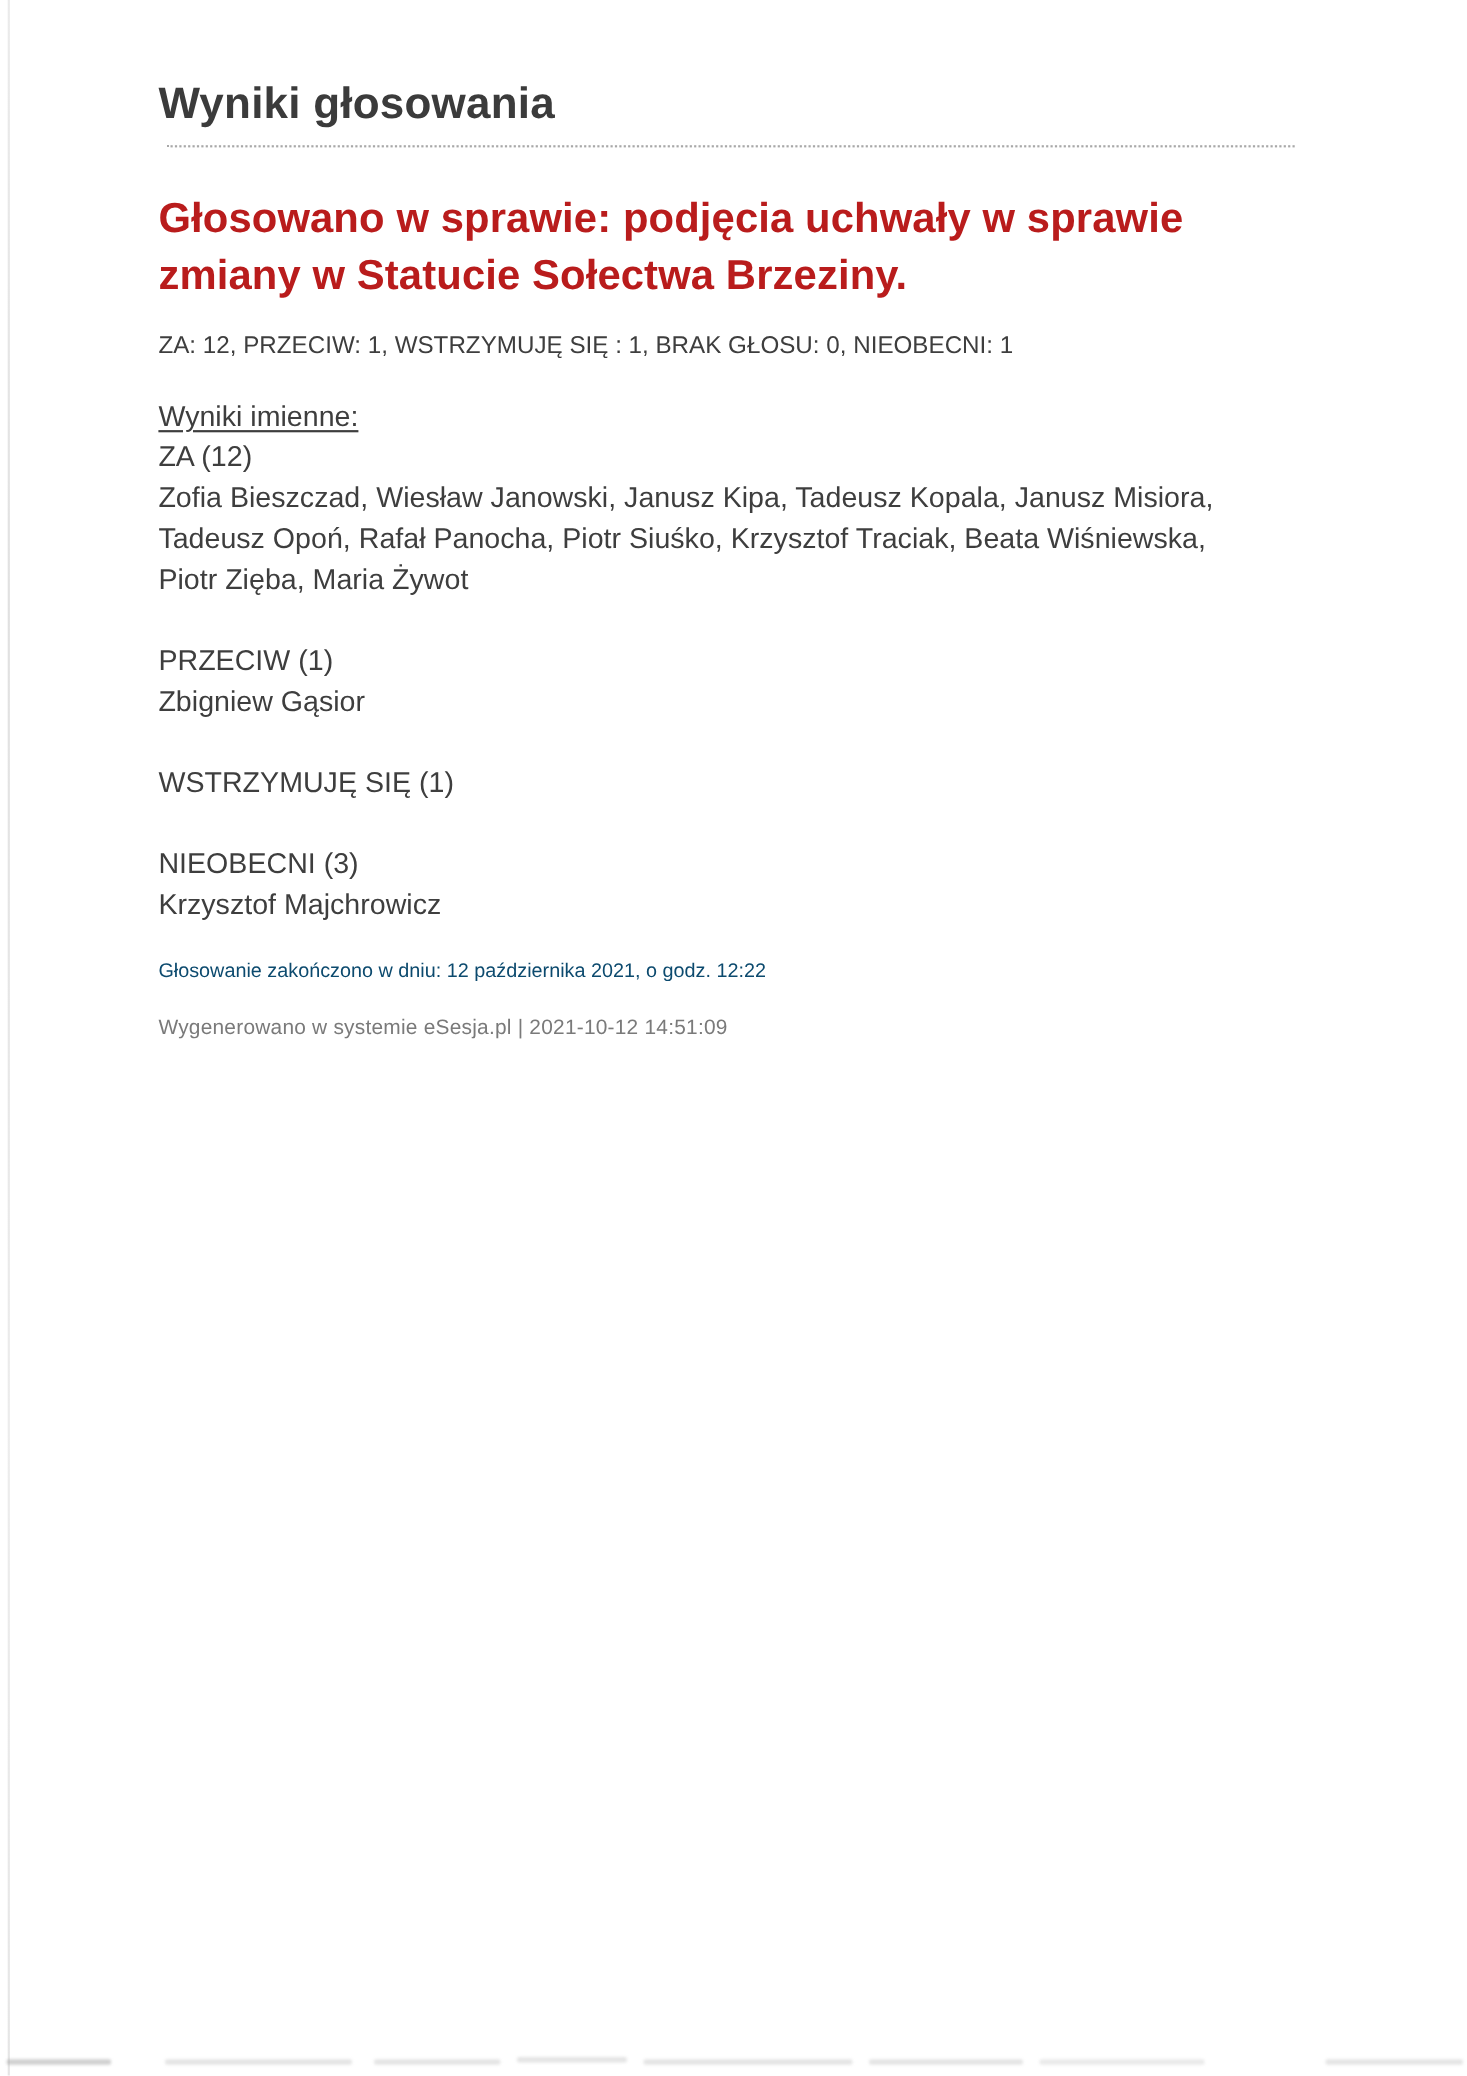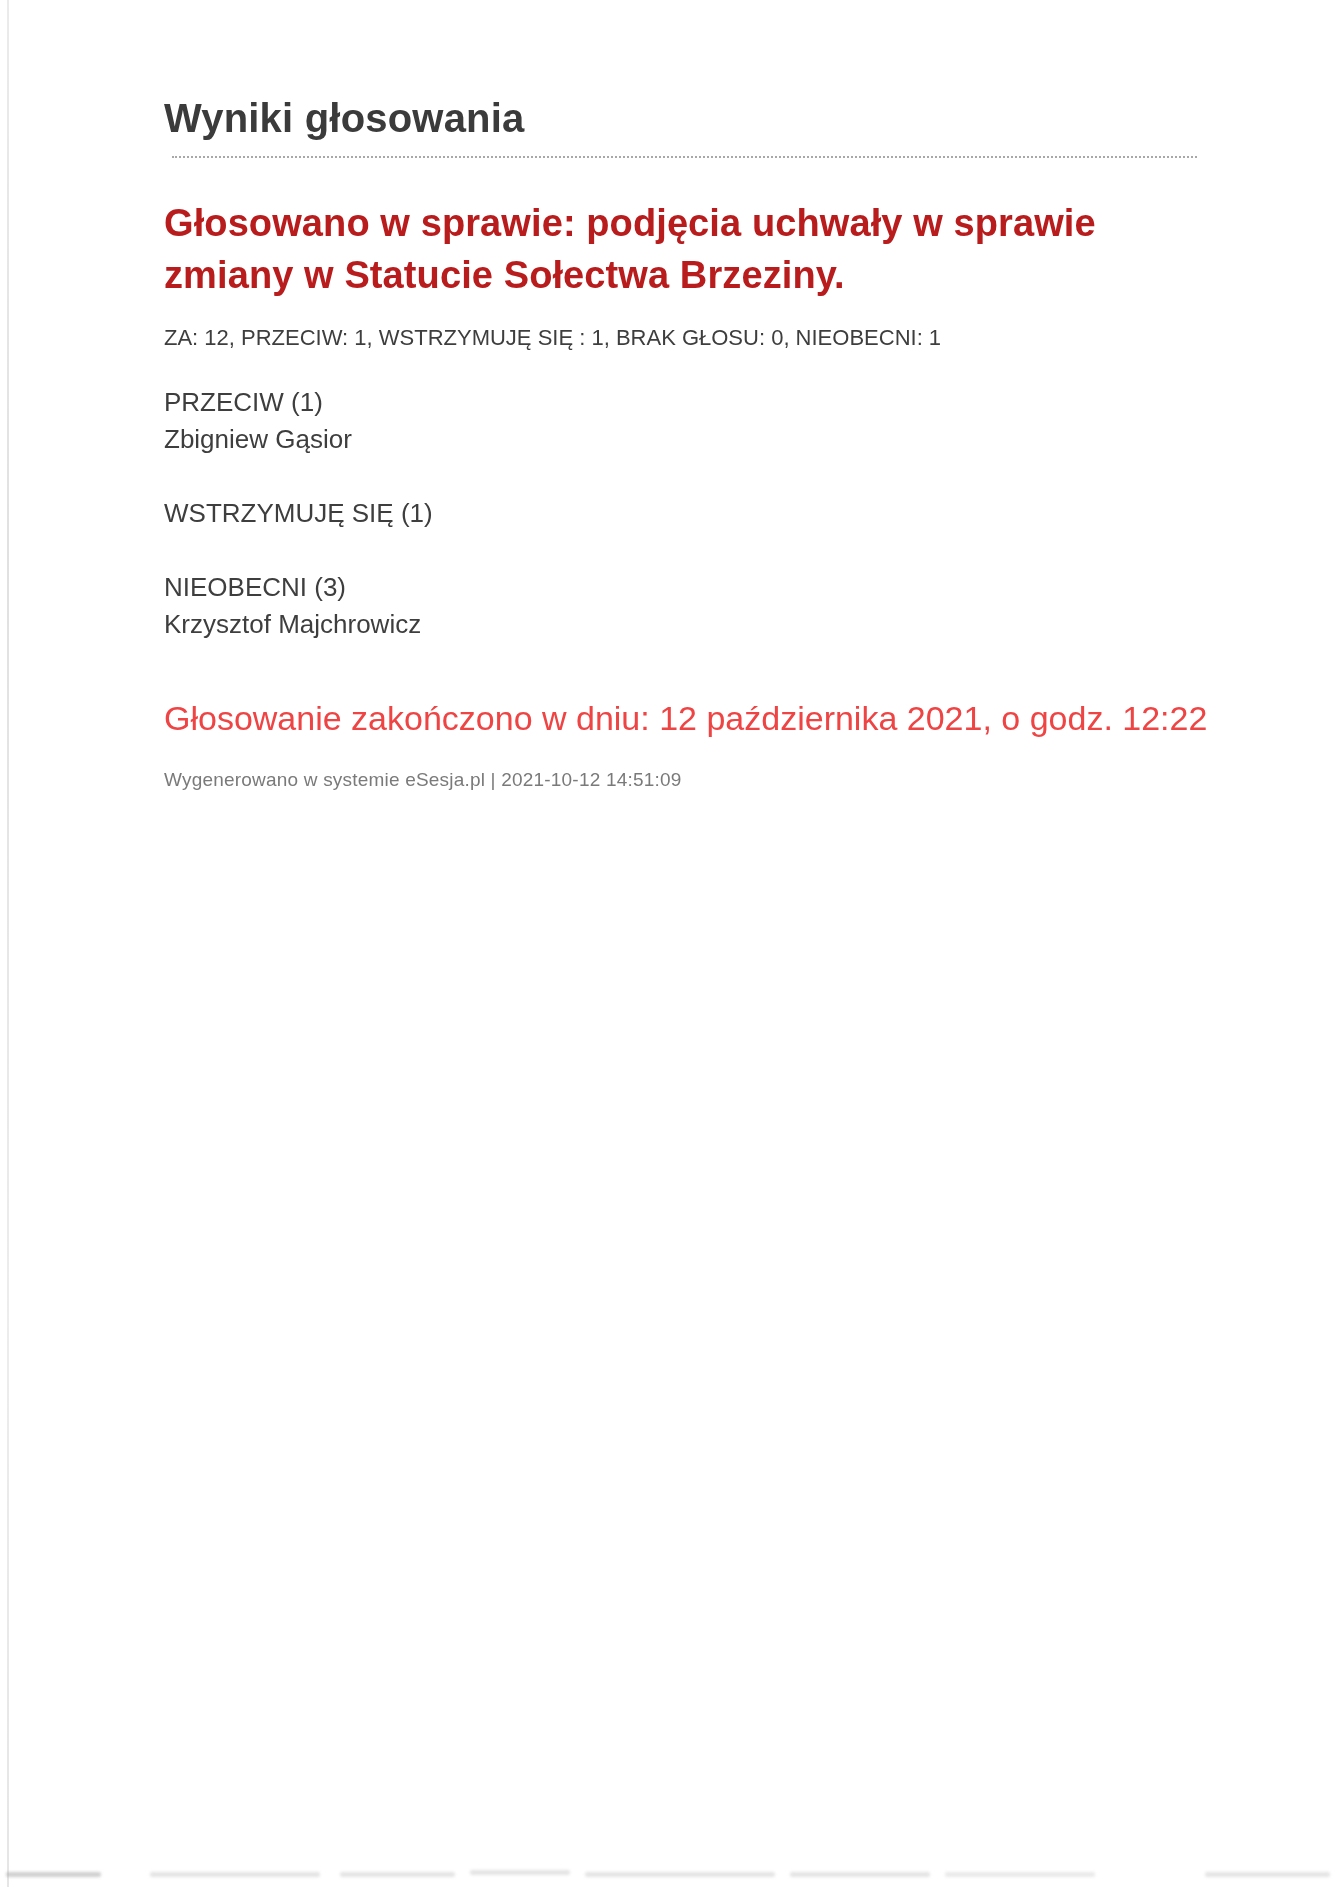--- a/index.html
+++ b/index.html
@@ -51,24 +51,24 @@
   .smudge.s2 { left: 150px;  width: 170px; }
   .smudge.s3 { left: 340px;  width: 115px; }
   .smudge.s4 { left: 470px;  width: 100px; top: 1px; }
   .smudge.s5 { left: 585px;  width: 190px; }
   .smudge.s6 { left: 790px;  width: 140px; }
   .smudge.s7 { left: 945px;  width: 150px; opacity: 0.30; }
   .smudge.s8 { left: 1205px; width: 125px; }
 
   .content {
     position: absolute;
-    left: 164px;
+    left: 144px;
     top: 0;
     width: 1040px;
-    padding-top: 96px;
+    padding-top: 72px;
   }
   .doc-title {
     margin: 0;
     font-size: 40px;
     font-weight: 700;
     letter-spacing: 0.2px;
     color: #3b3b3b;
   }
   .title-rule {
     margin-top: 15px;
@@ -101,23 +101,23 @@
     color: #3e3e3e;
   }
   .named-label {
     text-decoration: underline;
     text-underline-offset: 4px;
   }
   .group { margin: 0; }
   .group + .group { margin-top: 37px; }
   .group p { margin: 0; }
   .closing {
-    margin-top: 56px;
-    font-size: 34px;
-    color: #ef4444;
+    margin-top: 31px;
+    font-size: 18px;
+    color: #0c4a6e;
     white-space: nowrap;
   }
   .generated {
     margin-top: 31px;
     font-size: 19px;
     color: #7a7a7a;
     letter-spacing: 0.2px;
   }
 </style>
 </head>
@@ -132,20 +132,25 @@
     <h1 class="doc-title">Wyniki głosowania</h1>
 
     <hr class="title-rule">
 
     <h2 class="subject">Głosowano w sprawie: podjęcia uchwały w sprawie zmiany w Statucie Sołectwa Brzeziny.</h2>
 
     <div class="summary">ZA: 12, PRZECIW: 1, WSTRZYMUJĘ SIĘ : 1, BRAK GŁOSU: 0, NIEOBECNI: 1</div>
 
     <div class="results">
 
+      <div class="group">
+        <p><span class="named-label">Wyniki imienne:</span></p>
+        <p>ZA (12)</p>
+        <p>Zofia Bieszczad, Wiesław Janowski, Janusz Kipa, Tadeusz Kopala, Janusz Misiora, Tadeusz Opoń, Rafał Panocha, Piotr Siuśko, Krzysztof Traciak, Beata Wiśniewska, Piotr Zięba, Maria Żywot</p>
+      </div>
 
       <div class="group">
         <p>PRZECIW (1)</p>
         <p>Zbigniew Gąsior</p>
       </div>
 
       <div class="group">
         <p>WSTRZYMUJĘ SIĘ (1)</p>
       </div>
 

